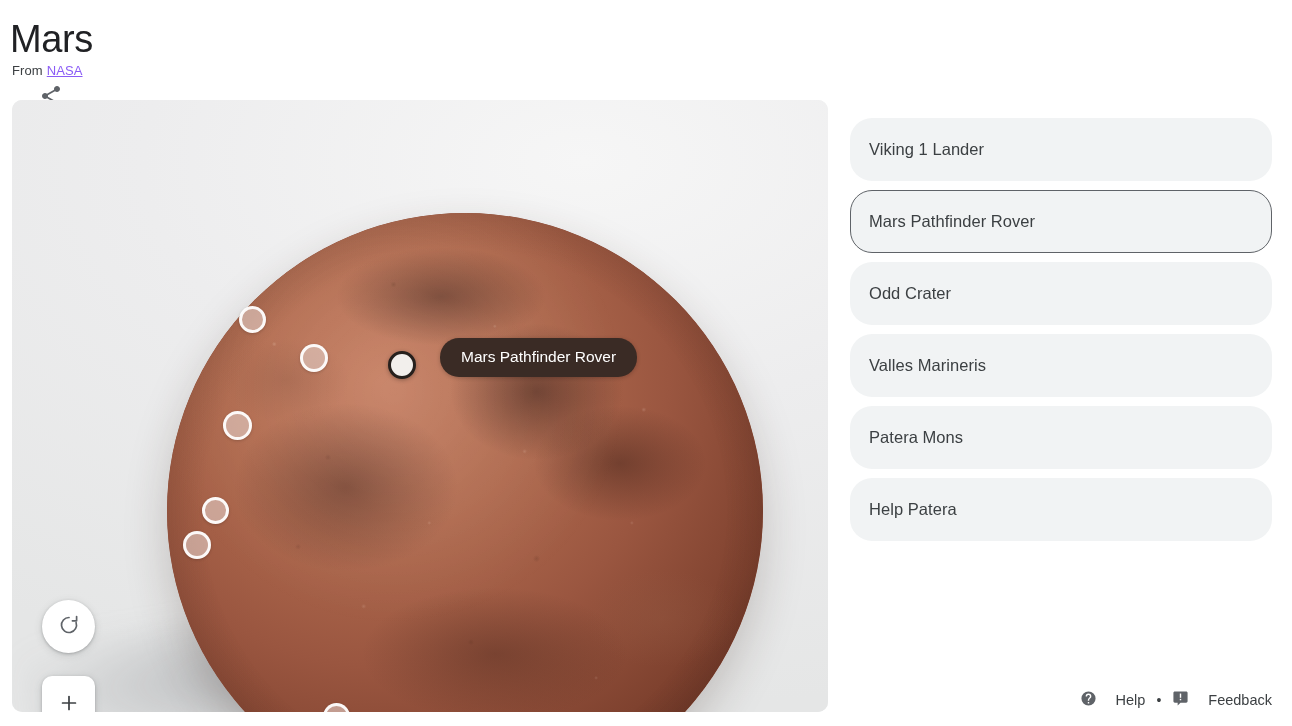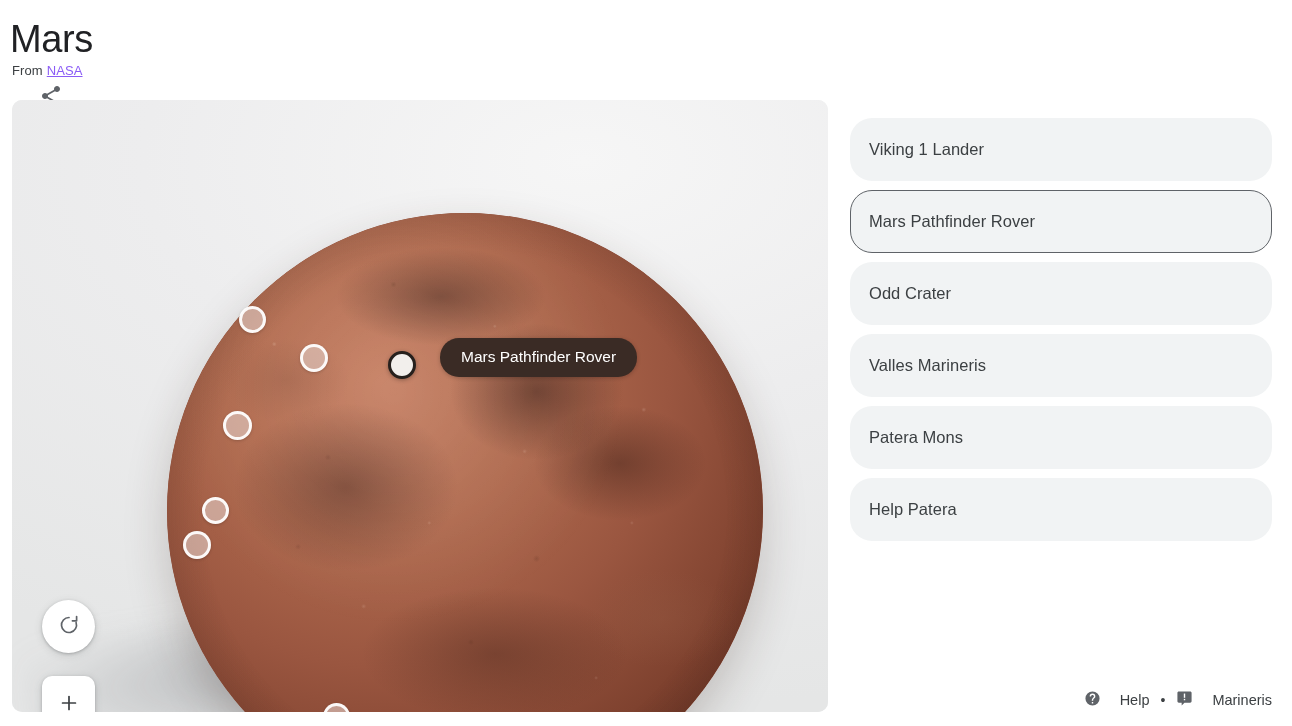--- a/index.html
+++ b/index.html
@@ -268,17 +268,17 @@
     </div>
     <span class="footer-sep">•</span>
     <div class="footer-link">
       <span>
         <svg width="17" height="17" viewBox="0 0 24 24" fill="#5f6368" aria-hidden="true">
           <path d="M20 2H4c-1.1 0-2 .9-2 2v12c0 1.1.9 2 2 2h4v4l4-4h8c1.1 0 2-.9 2-2V4c0-1.1-.9-2-2-2z"></path>
           <rect x="11" y="5" width="2" height="6" fill="#ffffff"></rect>
           <rect x="11" y="12.5" width="2" height="2" fill="#ffffff"></rect>
         </svg>
       </span>
-      <span>Marineris</span>
+      <span>Feedback</span>
     </div>
   </div>
 
 </div>
 
 </body></html>

